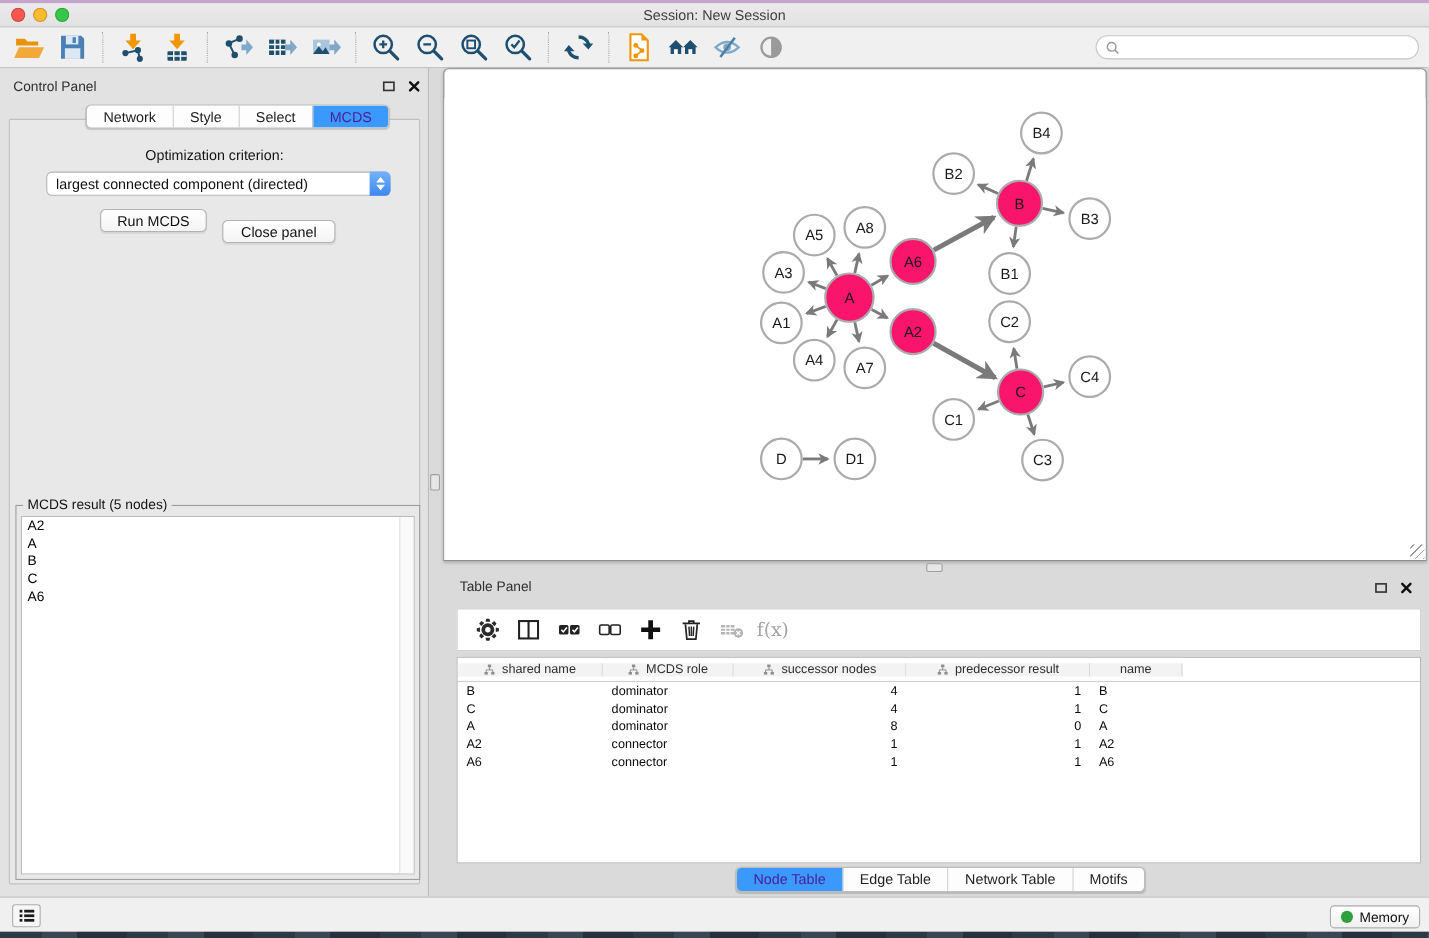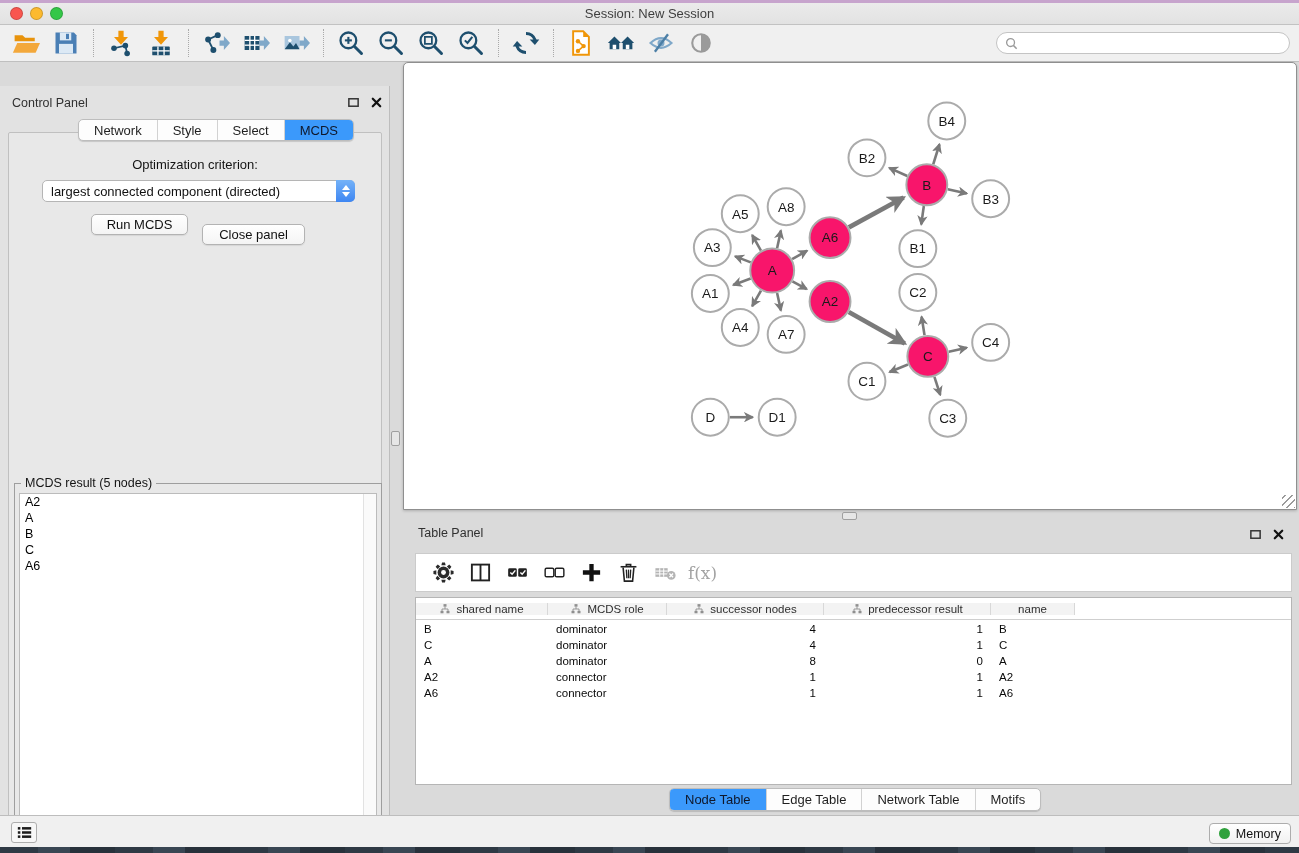--- a/index.html
+++ b/index.html
@@ -23,34 +23,34 @@
   
   .toolbar { position:absolute; left:0; top:25px; width:1299px; height:37px; background:#F0F0F0; border-bottom:1px solid #BFBFBF; }
   .tb-groups { position:absolute; left:6px; top:0; height:36px; display:flex; align-items:center; }
   .tb-btn { width:40px; height:32px; display:flex; align-items:center; justify-content:center; }
   .tb-btn svg { width:28px; height:28px; }
   .tb-sep { width:1px; height:28px; border-left:1px dotted #A9A9A9; margin:0 7px; }
   .searchbox { position:absolute; right:9px; top:7px; width:294px; height:22px; background:#fff; border:1px solid #C4C4C4; border-radius:11px; display:flex; align-items:center; padding-left:7px; }
   .searchbox svg { width:15px; height:15px; }
 
   
-  .control-panel { position:absolute; left:0; top:62px; width:390px; height:753px; background:#E2E2E2; border-right:1px solid #BDBDBD;margin-top:24px; }
+  .control-panel { position:absolute; left:0; top:62px; width:390px; height:753px; background:#E2E2E2; border-right:1px solid #BDBDBD; }
   .panel-title { font-size:12.5px; color:#303030; }
   .control-panel .panel-title { position:absolute; left:12px; top:10px; }
   .panel-icons { position:absolute; display:flex; gap:9px; align-items:center; }
   .control-panel .panel-icons { right:6px; top:9px; }
   .picon { width:14px; height:14px; display:flex; align-items:center; justify-content:center; }
   .picon svg { width:13px; height:13px; }
 
   .tab-content { position:absolute; left:8px; top:46px; width:374px; height:696px; background:#E8E8E8; border:1px solid #C0C0C0; border-radius:2px; }
 
   .segbar { display:flex; background:#FDFDFD; border:1px solid #BDBDBD; border-radius:5px; overflow:hidden; box-shadow:0 1px 1px rgba(0,0,0,.15); }
   .seg { padding:3px 15px; font-size:13px; color:#1F1F1F; border-left:1px solid #D2D2D2; white-space:nowrap; }
   .seg:first-child { border-left:none; }
-  .seg.sel { background:#3B99FB; color:#0f172a; }
+  .seg.sel { background:#3B99FB; color:#4c1d95; }
   .cp-tabs { position:absolute; left:78px; top:33px; height:22px; }
 
   .opt-label { position:absolute; left:0; width:390px; top:71px; text-align:center; font-size:13px; color:#141414; }
   .dropdown { position:absolute; left:42px; top:94px; width:313px; height:22px; background:#fff; border:1px solid #B5B5B5; border-radius:5px; display:flex; align-items:center; }
   .dropdown .val { flex:1; font-size:13px; color:#111; padding-left:8px; white-space:nowrap; overflow:hidden; }
   .stepper { width:19px; height:22px; margin:-1px -1px -1px 0; border-radius:0 5px 5px 0; background:linear-gradient(#74B2F8,#3E86F2); display:flex; flex-direction:column; align-items:center; justify-content:center; gap:2px; }
   .stepper .up { width:0; height:0; border-left:4px solid transparent; border-right:4px solid transparent; border-bottom:5px solid #fff; }
   .stepper .dn { width:0; height:0; border-left:4px solid transparent; border-right:4px solid transparent; border-top:5px solid #fff; }
   .mac-btn { position:absolute; height:21px; background:linear-gradient(#FFFFFF,#F4F4F4); border:1px solid #B3B3B3; border-radius:5px; font-size:13px; color:#111; display:flex; align-items:center; justify-content:center; box-shadow:0 1px 1px rgba(0,0,0,.08); }
   .btn-run { left:91px; top:128px; width:97px; }

